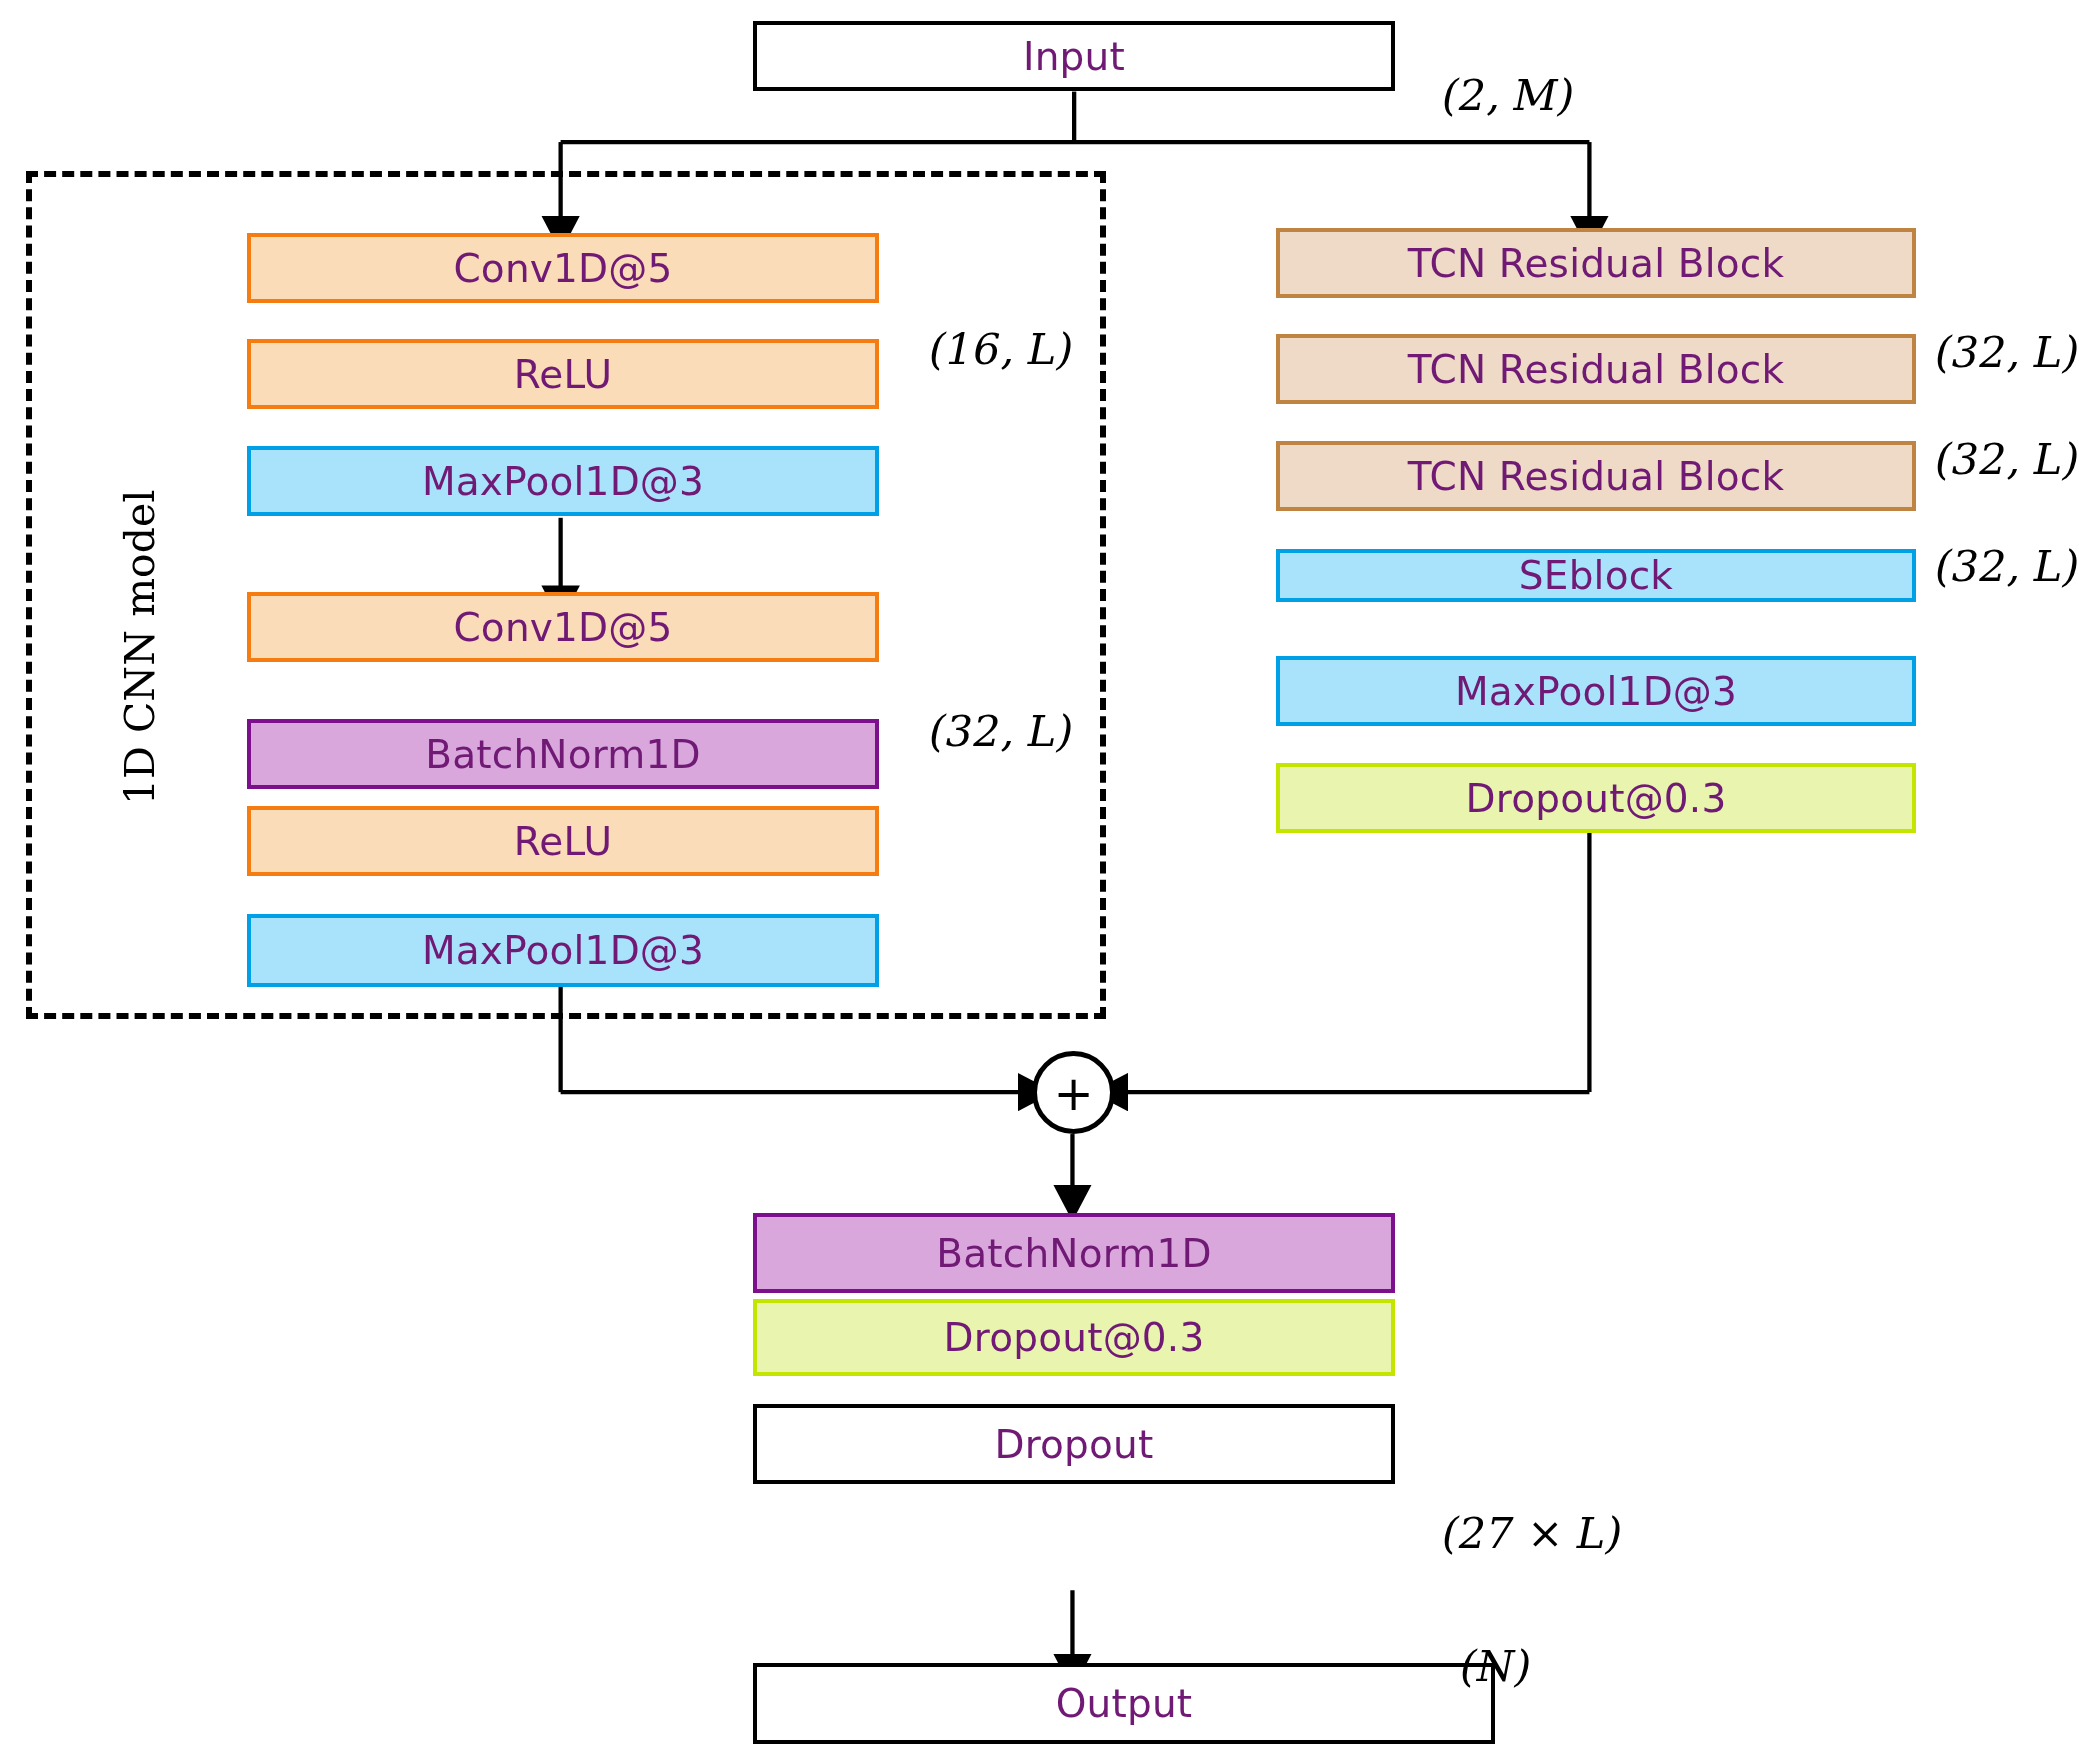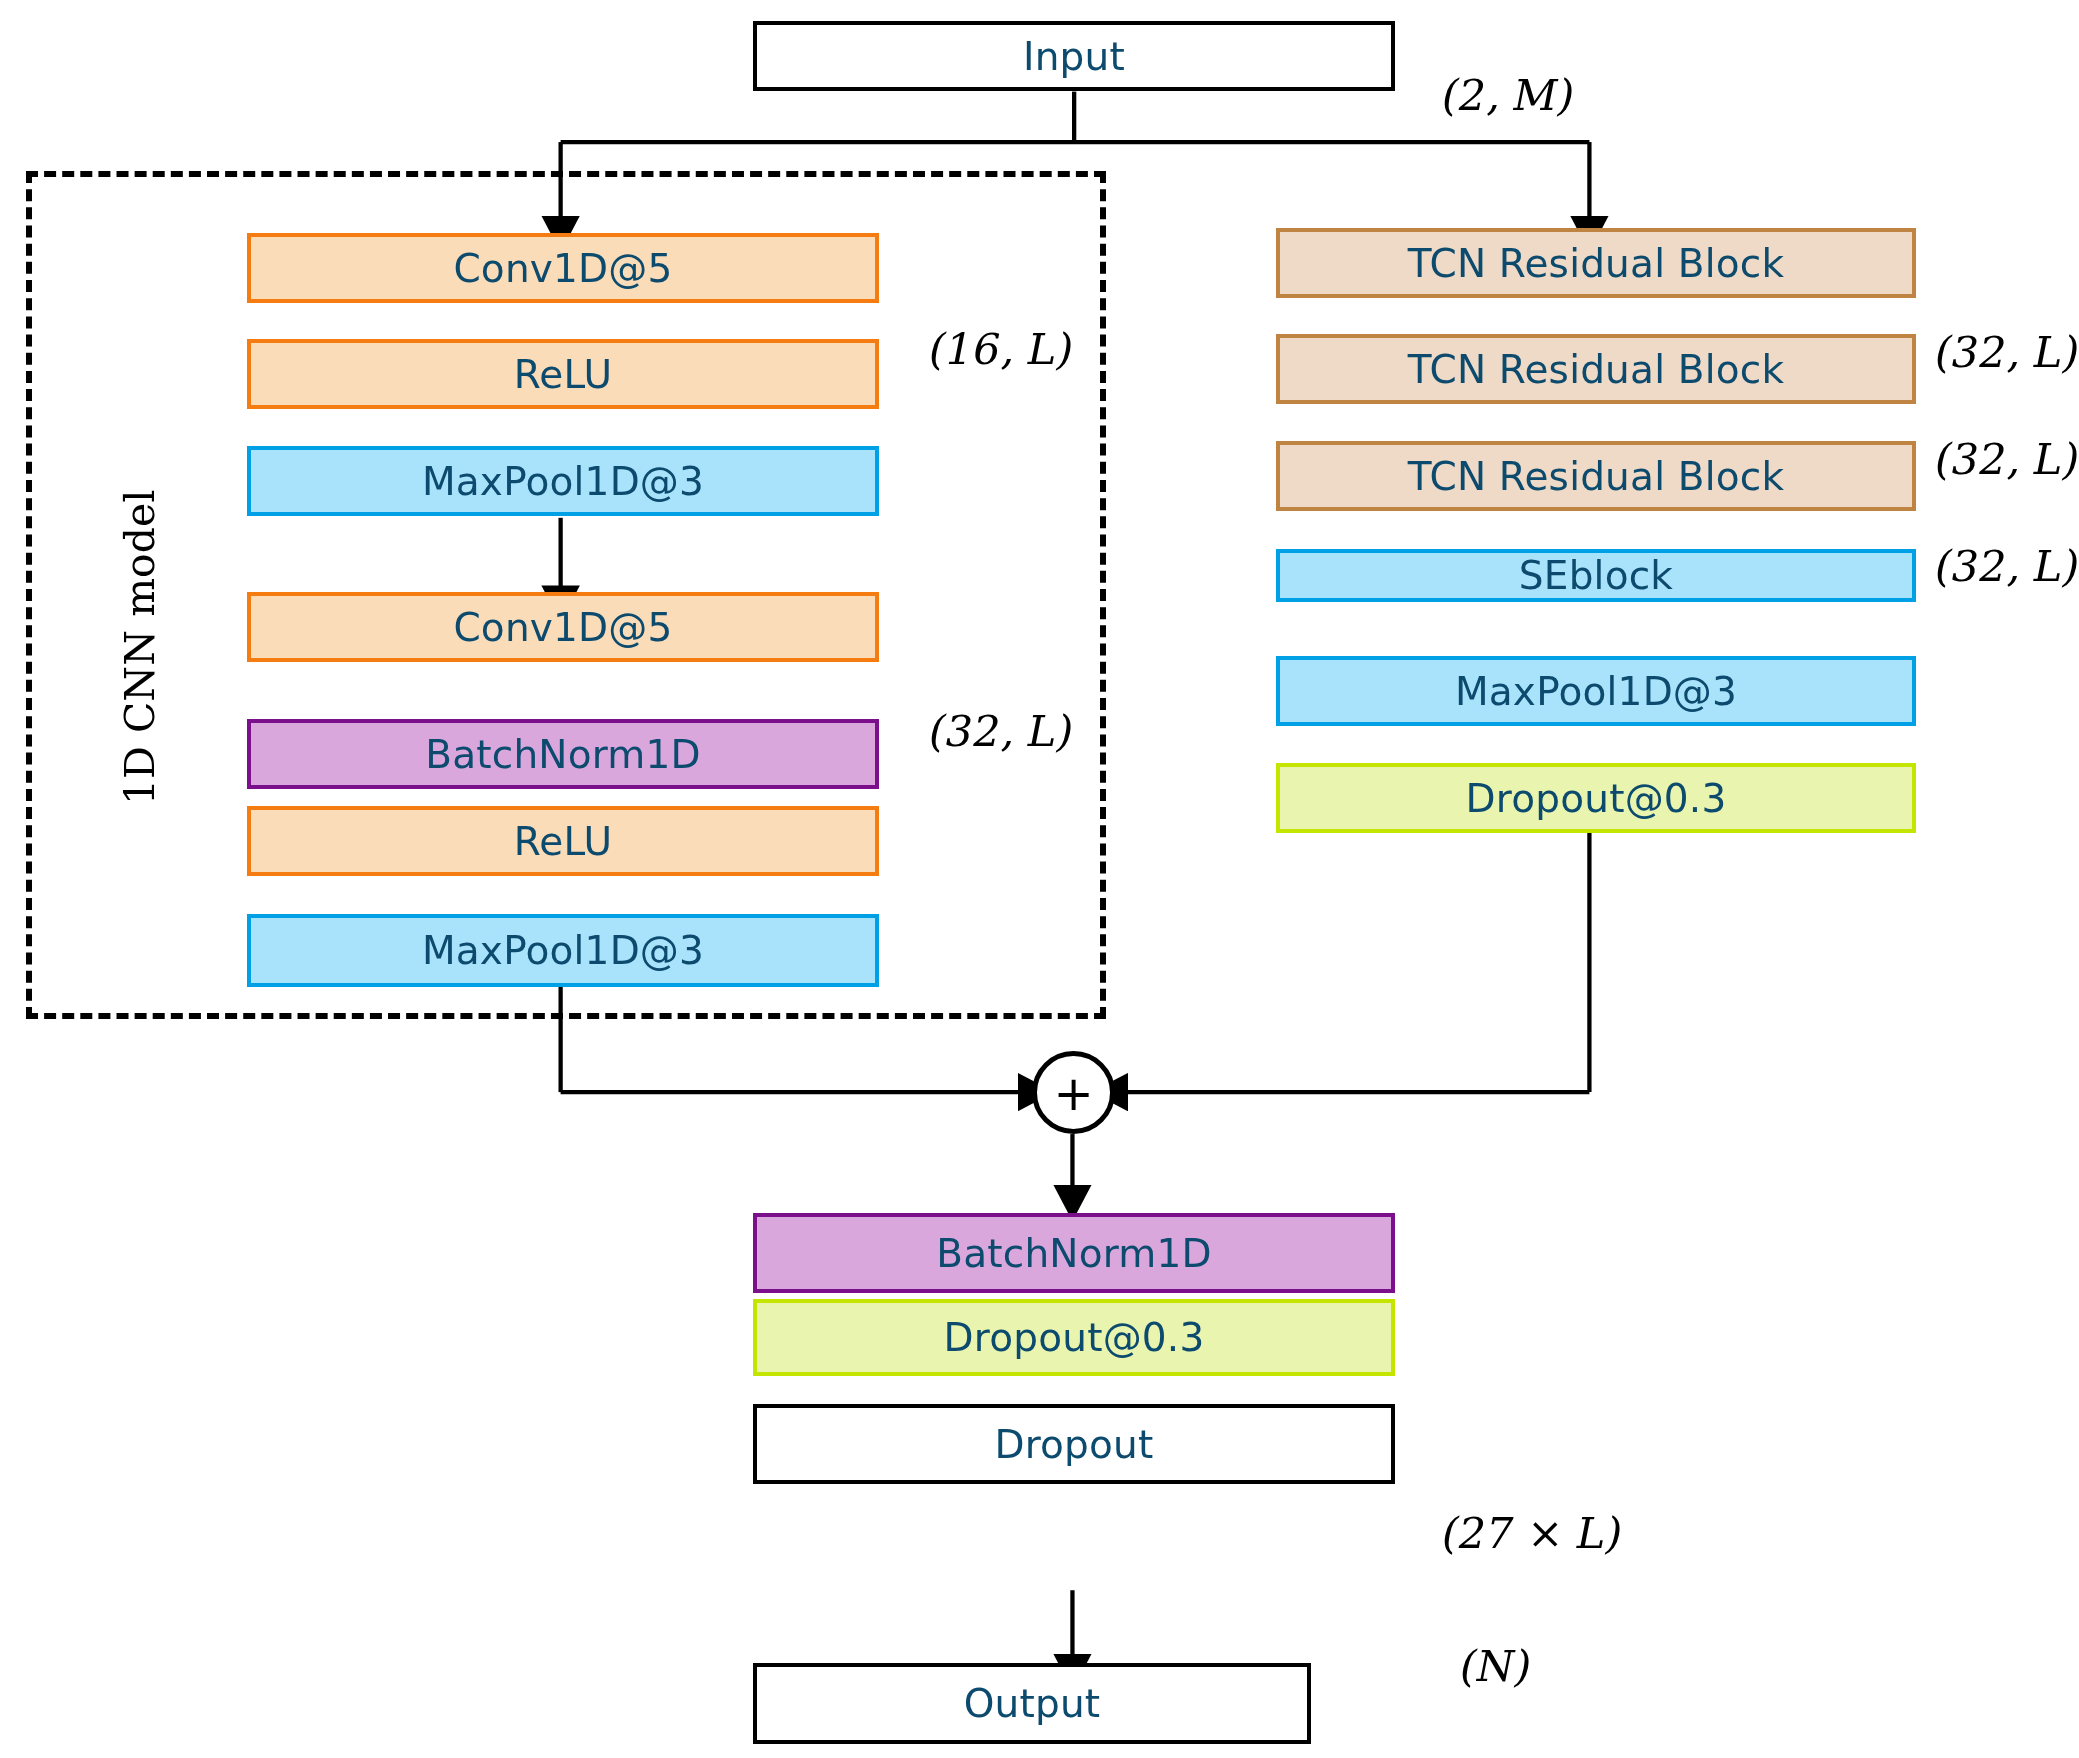--- a/index.html
+++ b/index.html
@@ -10,21 +10,21 @@
   }
   #canvas{position:relative;width:2079px;height:1758px;overflow:hidden;background:#fff;}
 
   
   .blk{
     position:absolute;
     box-sizing:border-box;
     display:flex;align-items:center;justify-content:center;
     font-family:"DejaVu Sans", sans-serif;
     font-size:39px;
-    color:#0c4a6e;
+    color:#701a75;
     letter-spacing:0.2px;
     white-space:nowrap;
     line-height:1;
   }
   .blk.plain   {background:#ffffff;border:4.3px solid #000000;}
   .blk.orange  {background:#fbdcb8;border:4.3px solid #f57c10;}
   .blk.blue    {background:#a9e2fb;border:4.3px solid #00a0e6;}
   .blk.purple  {background:#d9a7dc;border:4.3px solid #7b0f8c;margin-top:20px;}
   .blk.green   {background:#e9f5af;border:4.3px solid #c3e500;}
   .blk.tan     {background:#eedac6;border:4.3px solid #c08442;}
@@ -170,21 +170,21 @@
 
   <div class="blk purple" style="left:753px;top:1193px;width:642px;height:80px;">
     <span>BatchNorm1D</span>
   </div>
   <div class="blk green" style="left:753px;top:1299px;width:642px;height:77px;">
     <span>Dropout@0.3</span>
   </div>
   <div class="blk plain" style="left:753px;top:1404px;width:642px;height:80px;">
     <span>Dropout</span>
   </div>
-  <div class="blk plain" style="left:753px;top:1663px;width:558px;height:81px;">
+  <div class="blk plain" style="left:753px;top:1663px;width:742px;height:81px;">
     <span>Output</span>
   </div>
 
   <div class="mathlbl" style="left:1442px;top:1472px;">(27 × L)</div>
   <div class="mathlbl" style="left:1460px;top:1605px;">(N)</div>
 
 </div>
 
 
 </body></html>

